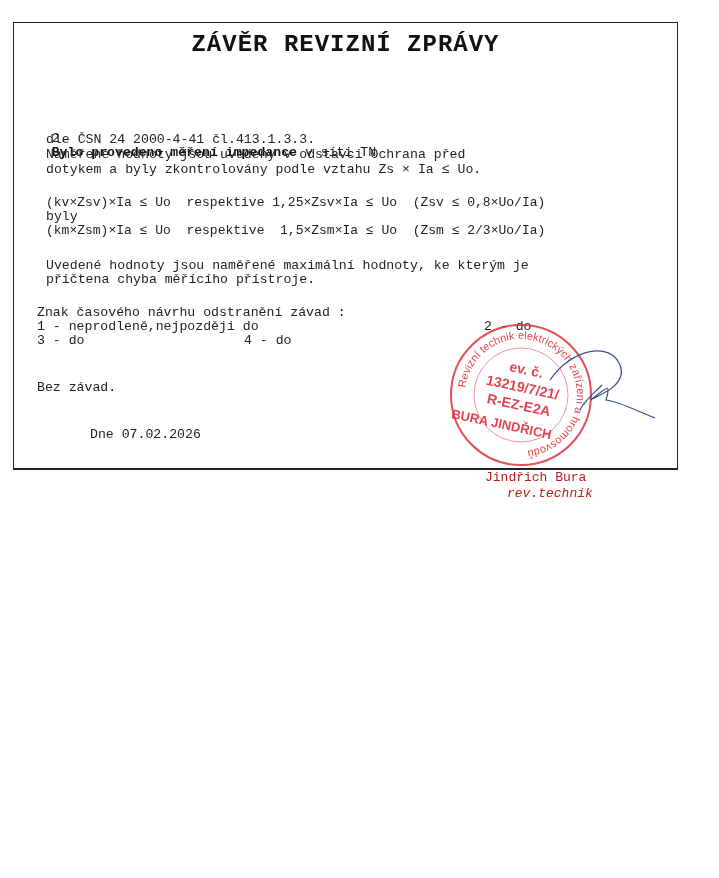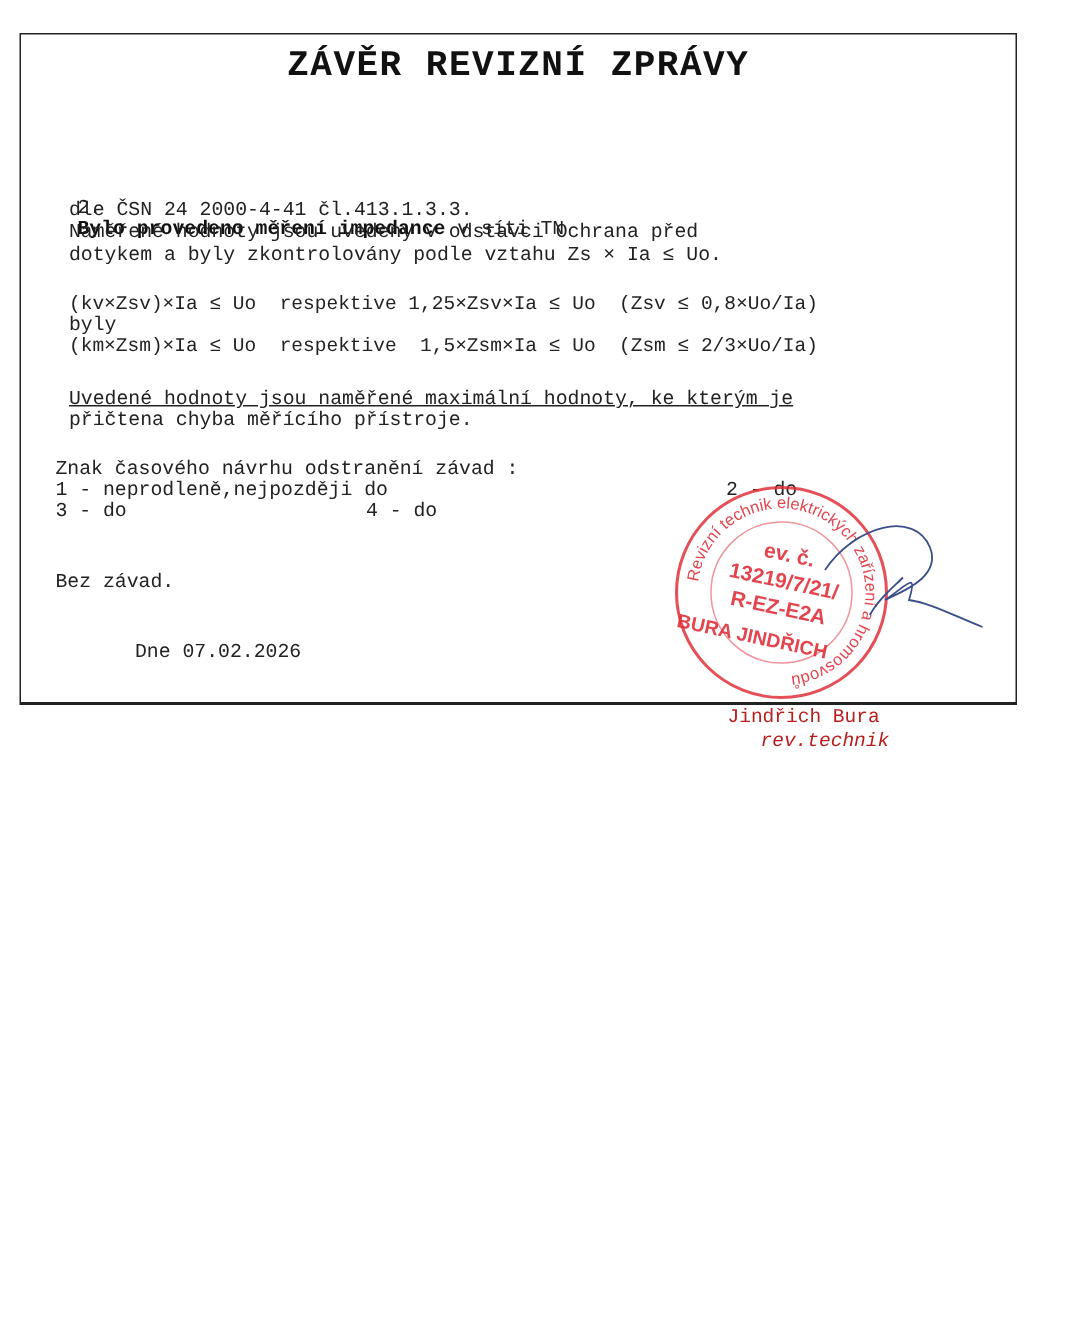--- a/index.html
+++ b/index.html
@@ -28,21 +28,21 @@
     <span class="b">Bylo provedeno měření impedance</span><span> v síti TN</span>
   </div>
   <div class="line" style="left:46px; top:133px;">dle ČSN 24 2000-4-41 čl.413.1.3.3.</div>
   <div class="line" style="left:46px; top:148px;">Naměřené hodnoty jsou uvedeny v odstavci Ochrana před</div>
   <div class="line" style="left:46px; top:163px;">dotykem a byly zkontrolovány podle vztahu Zs × Ia ≤ Uo.</div>
 
   <div class="line formula" style="left:46px; top:196px;">(kv×Zsv)×Ia ≤ Uo  respektive 1,25×Zsv×Ia ≤ Uo  (Zsv ≤ 0,8×Uo/Ia)</div>
   <div class="line" style="left:46px; top:210px;">byly</div>
   <div class="line formula" style="left:46px; top:224px;">(km×Zsm)×Ia ≤ Uo  respektive  1,5×Zsm×Ia ≤ Uo  (Zsm ≤ 2/3×Uo/Ia)</div>
 
-  <div class="line" style="left:46px; top:259px;text-decoration:underline;">Uvedené hodnoty jsou naměřené maximální hodnoty, ke kterým je</div>
+  <div class="line" style="left:46px; top:259px;">Uvedené hodnoty jsou naměřené maximální hodnoty, ke kterým je</div>
   <div class="line" style="left:46px; top:273px;">přičtena chyba měřícího přístroje.</div>
 
   <div class="line" style="left:37px; top:306px;">Znak časového návrhu odstranění závad :</div>
   <div class="line" style="left:37px; top:320px;">1 - neprodleně,nejpozději do</div>
   <div class="line" style="left:484px; top:320px;">2 - do</div>
   <div class="line" style="left:37px; top:334px;">3 - do</div>
   <div class="line" style="left:244px; top:334px;">4 - do</div>
 
   <div class="line" style="left:37px; top:381px;">Bez závad.</div>
   <div class="line" style="left:90px; top:428px;">Dne 07.02.2026</div>

